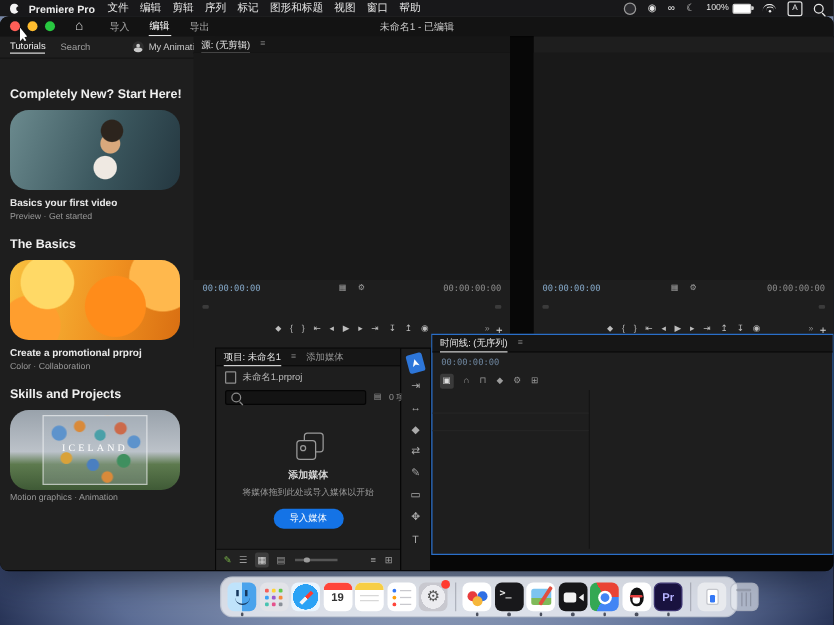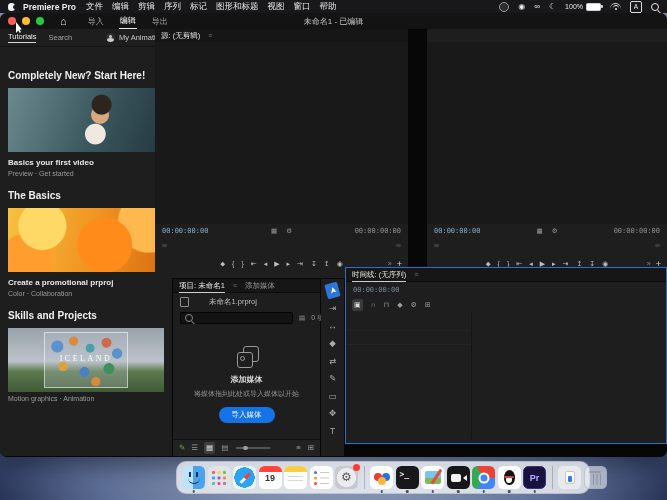--- a/index.html
+++ b/index.html
@@ -64,21 +64,21 @@
   .scrub .cap{position:absolute;top:1px;width:5px;height:3px;background:#3b3b3b;border-radius:1px}
   .cap.l{left:0}.cap.r{right:0}
   .transport{position:absolute;left:0;right:0;bottom:6px;height:16px;display:flex;align-items:center;justify-content:center;gap:8px}
   .tgroup{display:flex;gap:7px;align-items:center}
   .gicon{font-size:7px;color:#bdbdbd;line-height:10px;text-align:center}
   .gicon.sm{font-size:6.5px;color:#9a9a9a}
   .gicon.dim{color:#8a8a8a}
   .gicon.plus{font-size:9px;color:#d6d6d6}
   .tright{position:absolute;right:6px;display:flex;gap:5px;align-items:center}
   
-  .filerow{display:flex;align-items:flex-end;gap:20px;padding:4px 7px 2px;font-size:7.5px;color:#bcbcbc}
+  .filerow{display:flex;align-items:flex-end;gap:5px;padding:4px 7px 2px;font-size:7.5px;color:#bcbcbc}
   .docicon{width:7px;height:8px;border:1px solid #8d8d8d;border-radius:1px;position:relative;flex:none}
   .searchrow{display:flex;align-items:center;padding:3px 7px;gap:6px}
   .searchbox{flex:1;height:10px;background:#131313;border:1px solid #050505;border-radius:2px;
     display:flex;align-items:center;gap:4px;padding:0 4px}
   .searchbox .mag{border-color:#8a8a8a}
   .searchbox .mag::after{background:#8a8a8a}
   .searchbox input{flex:1;background:transparent;border:none;outline:none;color:#ccc;font-size:7px;padding:0;min-width:0}
   .cnt{font-size:7px;color:#9a9a9a;white-space:nowrap}
   .proj-empty{position:absolute;left:0;right:0;top:52px;bottom:18px;display:flex;flex-direction:column;align-items:center;justify-content:center}
   .stack{width:26px;height:22px;position:relative;margin-bottom:6px}
@@ -114,21 +114,21 @@
   
   .learn-nav{height:17px;display:flex;align-items:center;gap:12px;padding:0 8px;font-size:7.5px;color:#a0a0a0;border-bottom:1px solid #141414}
   .lnav.active{color:#ededed;border-bottom:1px solid #d8d8d8;padding-bottom:1px}
   .mylearn{margin-left:auto;display:flex;align-items:center;gap:4px;color:#c9c9c9}
   .person{width:9px;height:9px;border-radius:50%;background:#2e2e2e;position:relative;overflow:hidden}
   .person::before{content:'';position:absolute;left:2.8px;top:1.5px;width:3.2px;height:3.2px;border-radius:50%;background:#c9c9c9}
   .person::after{content:'';position:absolute;left:1.2px;top:5.2px;width:6.5px;height:4px;border-radius:50% 50% 0 0;background:#c9c9c9}
   .learn-body{position:absolute;left:0;right:0;top:31px;bottom:0;padding:6px 8px 0;overflow:hidden}
   .lh{font-size:10px;font-weight:bold;color:#f0f0f0;margin:4px 0 7px}
   .lh.sub{margin-top:13px}
-  .card-img{width:156px;height:64px;border-radius:0;position:relative;overflow:hidden}
+  .card-img{width:136px;height:64px;border-radius:15px;position:relative;overflow:hidden}
   .img1{background:
     radial-gradient(circle at 60% 26%,#2c241d 0 9%,transparent 10%),
     radial-gradient(circle at 59% 42%,#d9a87c 0 8.5%,transparent 9.5%),
     radial-gradient(circle at 56% 72%,#efe9e2 0 10%,transparent 11%),
     linear-gradient(110deg,#6b8a8e,#3c585f 55%,#243740)}
   .img2{background:
     radial-gradient(circle at 22% 28%,#ffd966 0 18%,transparent 19%),
     radial-gradient(circle at 62% 58%,#ff8c1a 0 26%,transparent 27%),
     radial-gradient(circle at 90% 22%,#ffb84d 0 20%,transparent 21%),
     radial-gradient(circle at 12% 82%,#ff9e2e 0 18%,transparent 19%),

